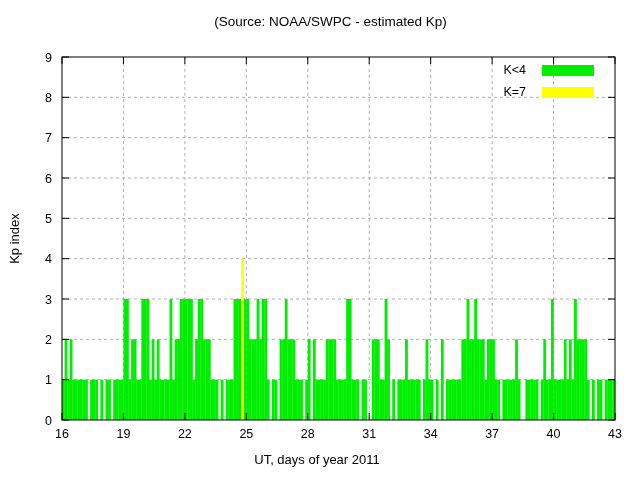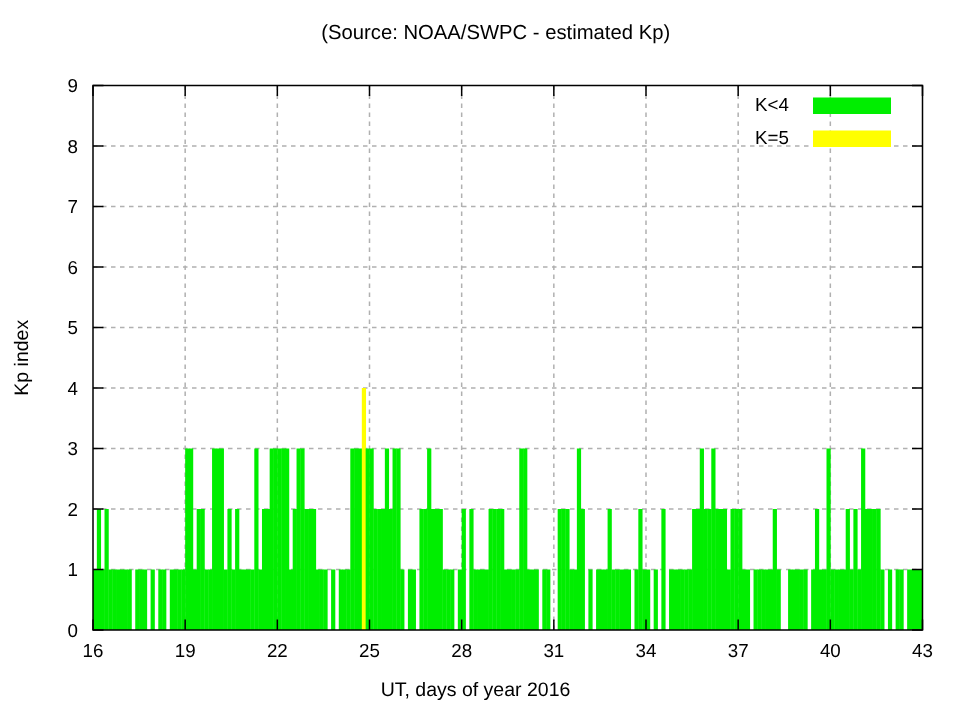--- a/index.html
+++ b/index.html
@@ -294,18 +294,18 @@
       <line x1="615" x2="615" y1="420" y2="413" class="tick"></line>
       <line x1="615" x2="615" y1="57" y2="64" class="tick"></line>
       <text x="615" y="438" text-anchor="middle" class="ticklabel">43</text>
     </svg>
   <div id="legend">
     <div class="legend-row">
       <span class="legend-label">K&lt;4</span>
       <span class="legend-swatch" style="background: rgb(0, 238, 0);"></span>
     </div>
     <div class="legend-row">
-      <span class="legend-label">K=5</span>
+      <span class="legend-label">K=7</span>
       <span class="legend-swatch" style="background: rgb(255, 255, 0);"></span>
     </div>
   </div>
-  <div id="xlabel">UT, days of year 2016</div>
+  <div id="xlabel">UT, days of year 2011</div>
 </div>
 
 </body></html>

